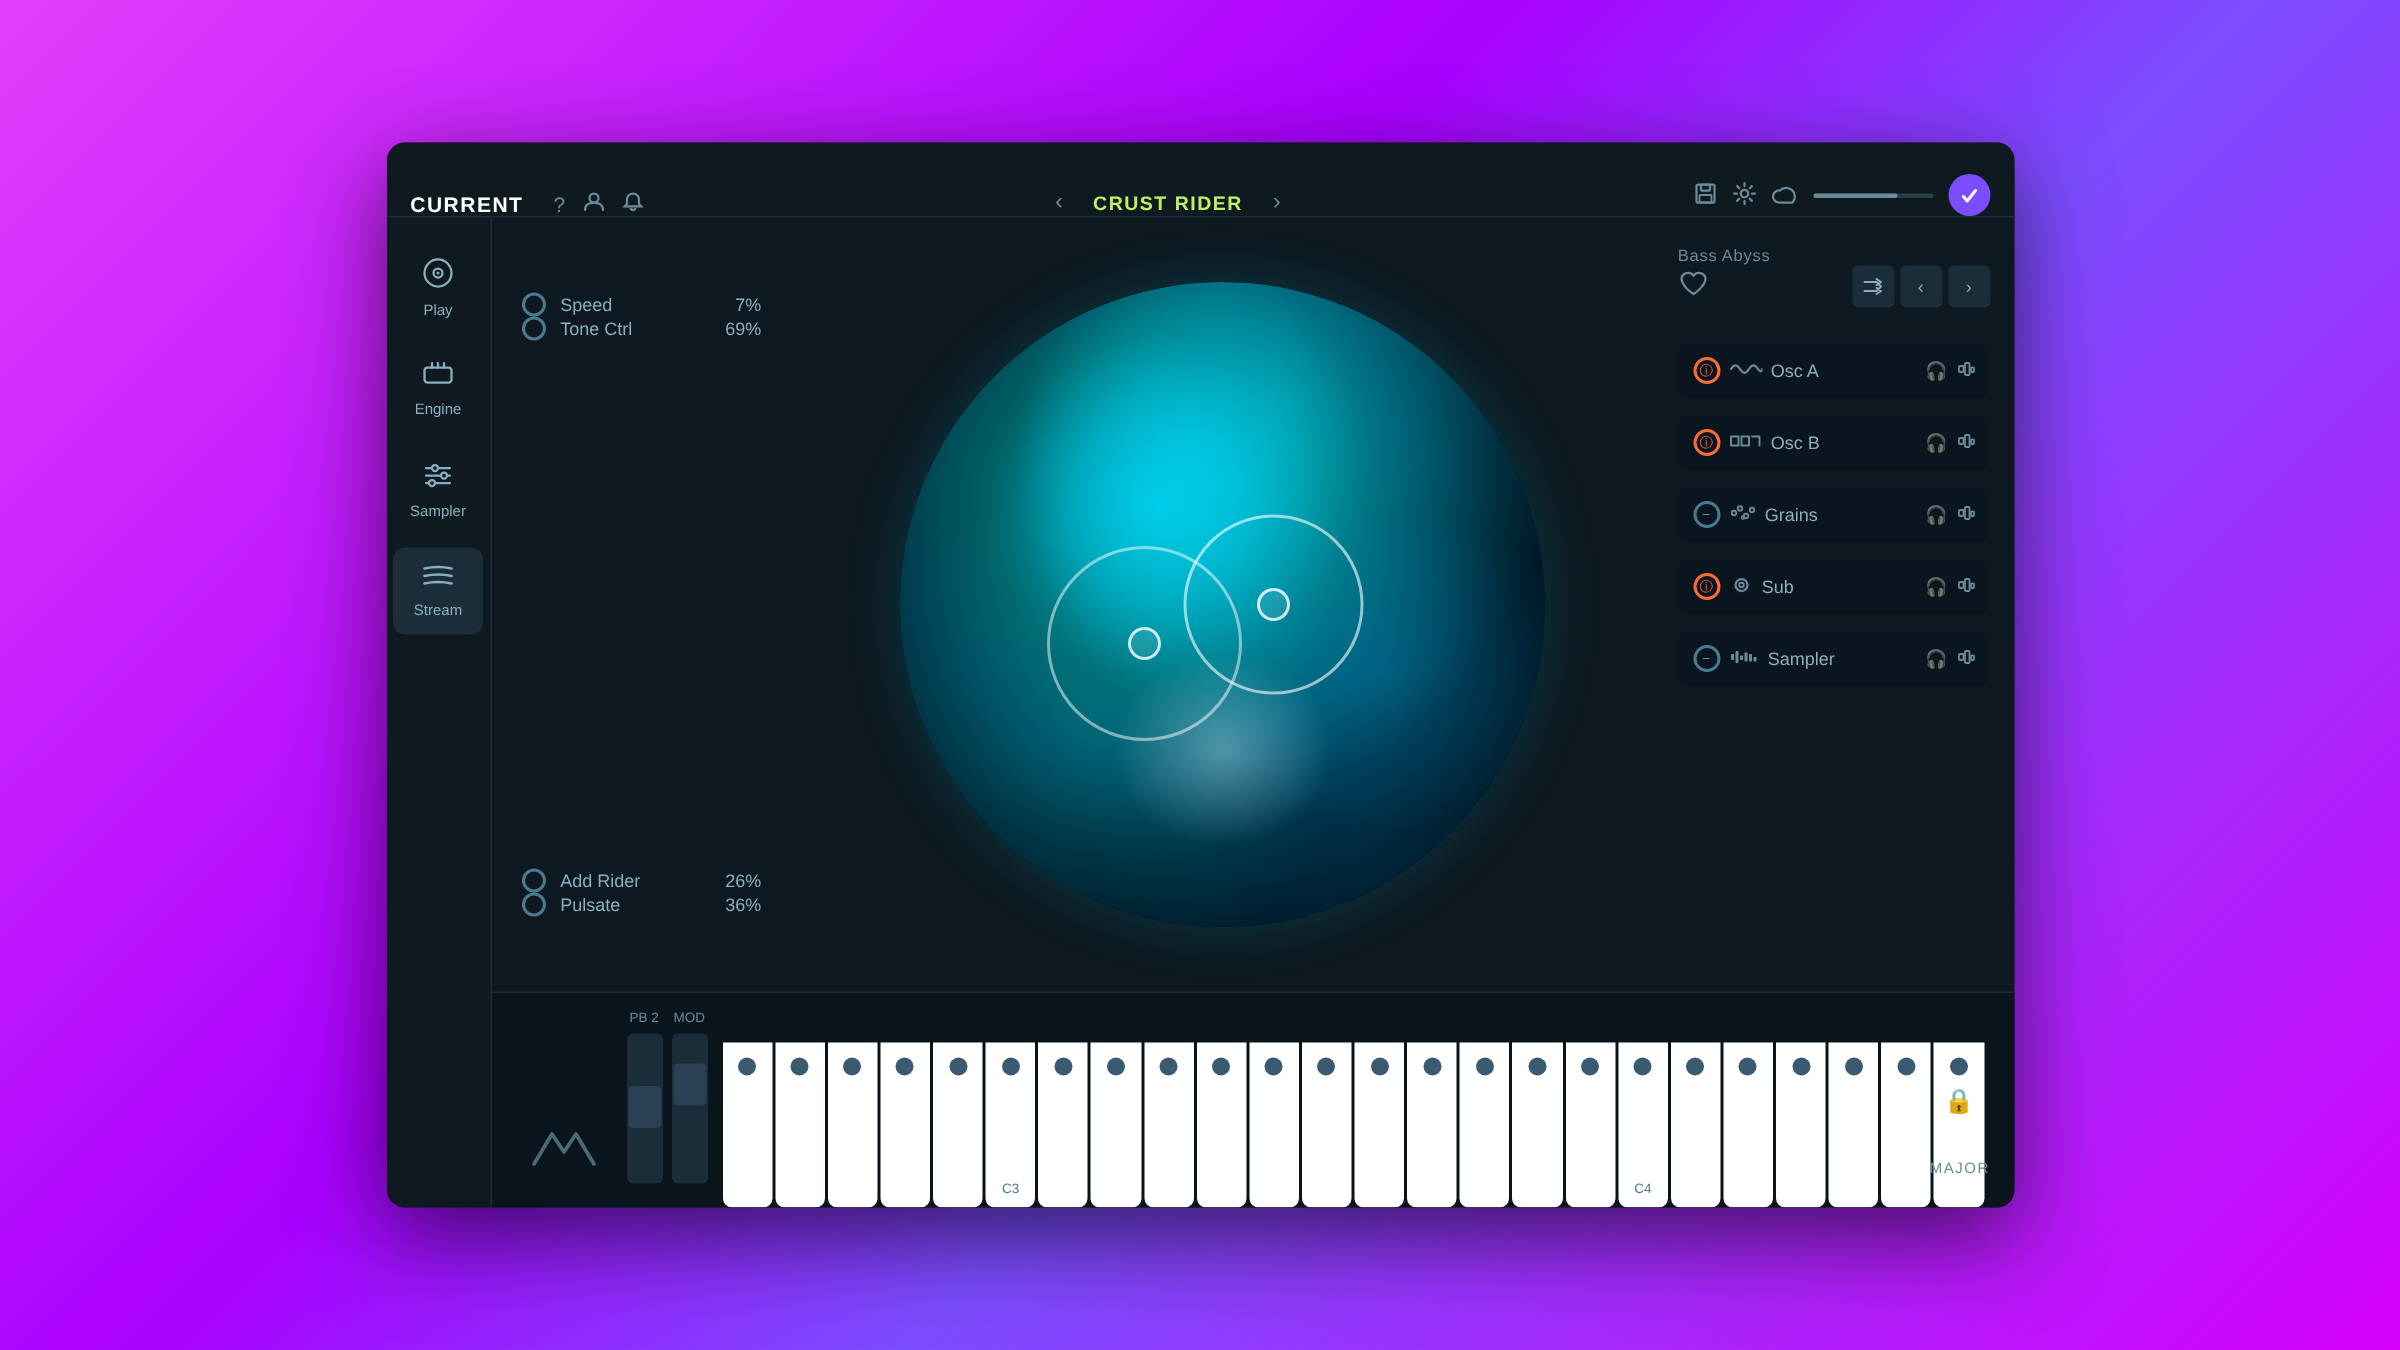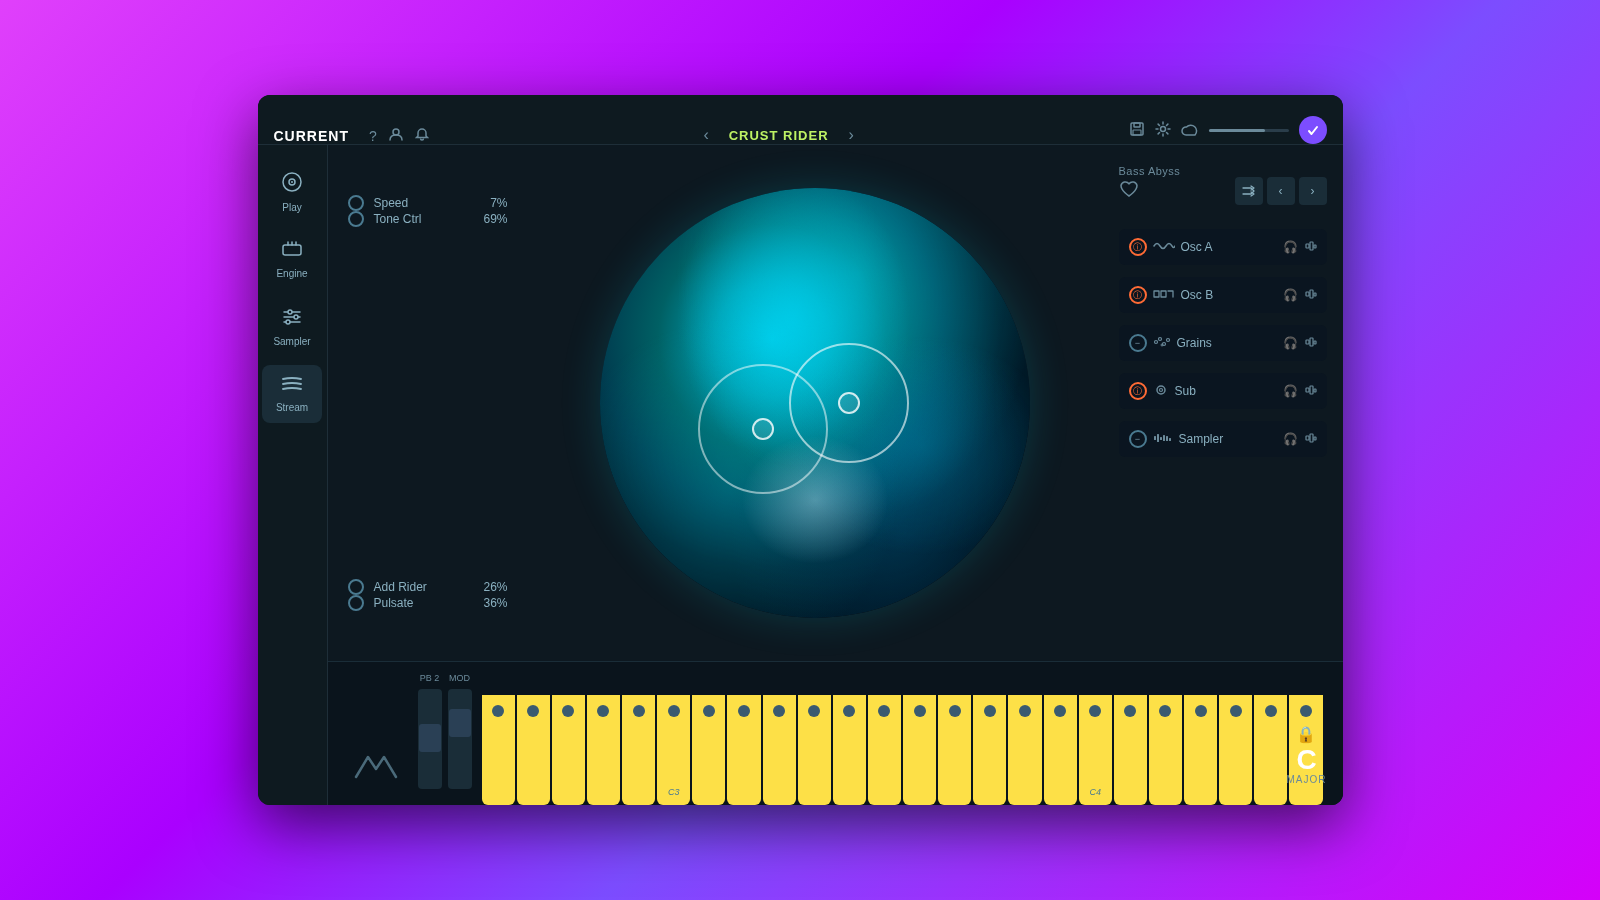--- a/index.html
+++ b/index.html
@@ -410,25 +410,24 @@
       flex: 1;
       display: flex;
       align-items: flex-end;
       gap: 2px;
       padding-bottom: 0;
       position: relative;
     }
     .key {
       flex: 1;
       height: 110px;
-      background: #fde047;
+      background: #ffffff;
       border-radius: 0 0 6px 6px;
       position: relative;
       cursor: pointer;
-      font-style: italic;
     }
     .key-dot {
       position: absolute;
       top: 10px;
       left: 50%;
       transform: translateX(-50%);
       width: 12px;
       height: 12px;
       background: #3a5a70;
       border-radius: 50%;

